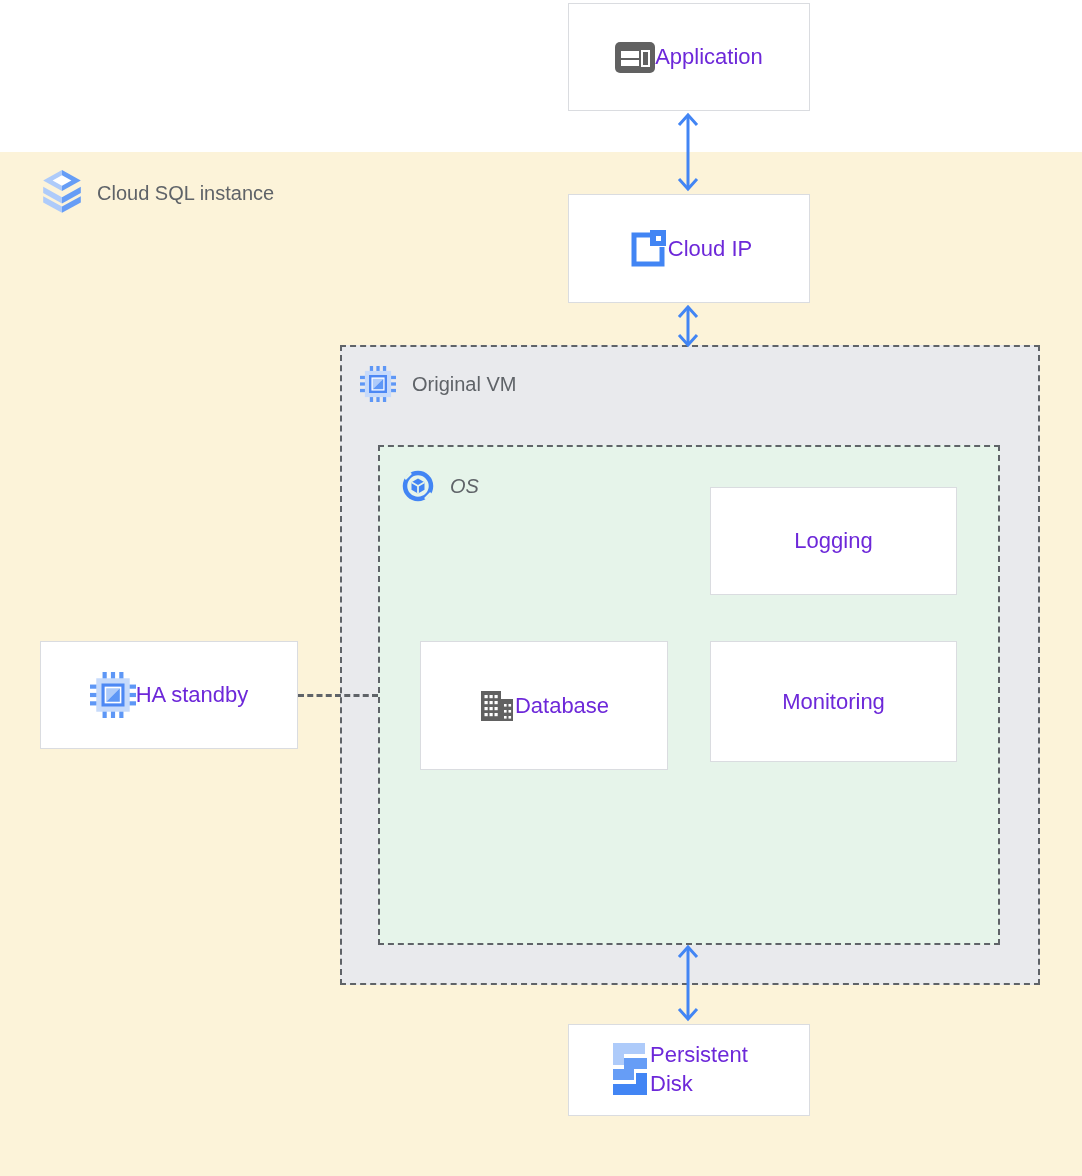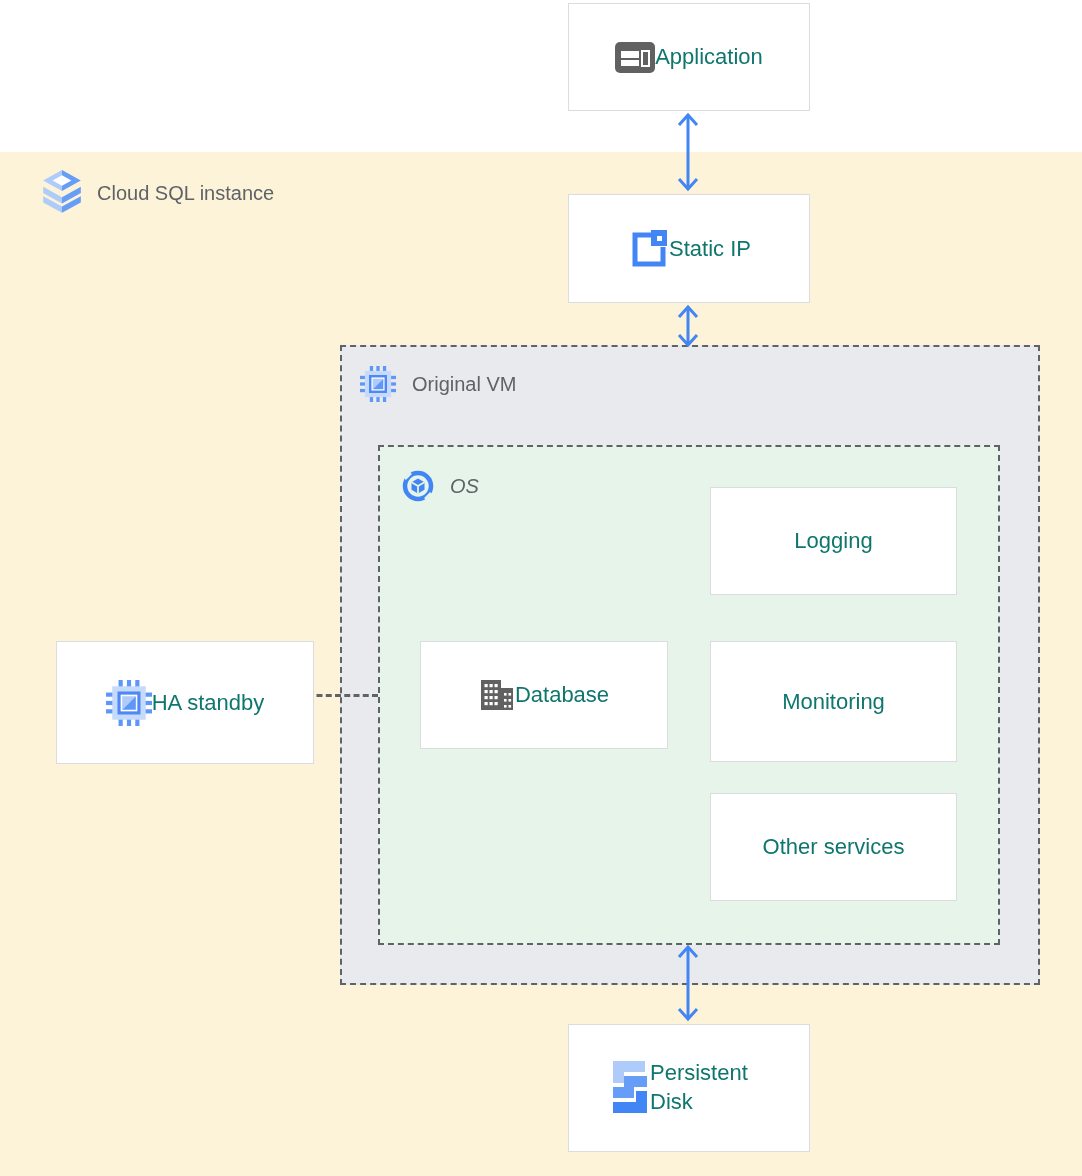--- a/index.html
+++ b/index.html
@@ -7,21 +7,21 @@
     position:relative;width:1082px;height:1176px;overflow:hidden;
     font-family:"Liberation Sans",sans-serif;background:#ffffff;
   }
   .band{position:absolute;left:0;top:152px;width:1082px;height:1024px;background:#FCF3D9;z-index:0;}
   .vm-box{position:absolute;left:340px;top:345px;width:700px;height:640px;background:#E9EAED;border:2px dashed #5F6368;box-sizing:border-box;z-index:1;}
   .os-box{position:absolute;left:378px;top:445px;width:622px;height:500px;background:#E6F4EA;border:2px dashed #5F6368;box-sizing:border-box;z-index:2;}
   .connector{position:absolute;left:298px;top:694px;width:80px;height:0;border-top:3px dashed #5F6368;z-index:2;}
   .node{
     position:absolute;background:#ffffff;border:1px solid #DADCE0;box-sizing:border-box;
     display:flex;align-items:center;justify-content:center;gap:0;
-    color:#0f766e;font-size:22px;z-index:3;
+    color:#6d28d9;font-size:22px;z-index:3;
   }
   .node .lbl{white-space:nowrap;}
   .node .lbl.wrap{white-space:normal;max-width:118px;line-height:1.3;}
   .group-label{position:absolute;display:flex;align-items:center;z-index:3;color:#5F6368;font-size:20px;}
   .group-label .lbl{margin-left:16px;}
   .arrow{position:absolute;z-index:3;}
   svg{display:block;}
 </style>
 </head>
 <body>
@@ -110,36 +110,36 @@
   </div>
 
   <div class="node" style="left:568px;top:194px;width:242px;height:109px;">
     <span>
       <svg width="42" height="42" viewBox="0 0 42 42">
         <polyline points="25,7 8,7 8,36 36,36 36,19" fill="none" stroke="#4285F4" stroke-width="5"></polyline>
         <rect x="24" y="2" width="16" height="16" fill="#4285F4"></rect>
         <rect x="30" y="8" width="5" height="5" fill="#ffffff"></rect>
       </svg>
     </span>
-    <span class="lbl">Static IP</span>
+    <span class="lbl">Cloud IP</span>
   </div>
 
   <div class="arrow" style="left:674px;top:305px;">
     <svg width="28" height="42" viewBox="0 0 28 42">
       <line x1="14" y1="3" x2="14" y2="39" stroke="#4285F4" stroke-width="3"></line>
       <path d="M5,12 L14,2 L23,12" fill="none" stroke="#4285F4" stroke-width="3"></path>
       <path d="M5,30 L14,40 L23,30" fill="none" stroke="#4285F4" stroke-width="3"></path>
     </svg>
   </div>
 
   <div class="node" style="left:710px;top:487px;width:247px;height:108px;align-items:center;">
     <span class="lbl">Logging</span>
   </div>
 
-  <div class="node" style="left:420px;top:641px;width:248px;height:108px;">
+  <div class="node" style="left:420px;top:641px;width:248px;height:129px;">
     <span>
       <svg width="36" height="36" viewBox="0 0 36 36">
         <rect x="2" y="3" width="20" height="30" fill="#616161"></rect>
         <rect x="22" y="11" width="12" height="22" fill="#616161"></rect>
         <g fill="#ffffff">
           <rect x="5.5" y="7" width="3.2" height="3.2"></rect>
             <rect x="10.5" y="7" width="3.2" height="3.2"></rect>
             <rect x="15.5" y="7" width="3.2" height="3.2"></rect>
           <rect x="5.5" y="13" width="3.2" height="3.2"></rect>
             <rect x="10.5" y="13" width="3.2" height="3.2"></rect>
@@ -159,25 +159,22 @@
         </g>
       </svg>
     </span>
     <span class="lbl">Database</span>
   </div>
 
   <div class="node" style="left:710px;top:641px;width:247px;height:121px;">
     <span class="lbl">Monitoring</span>
   </div>
 
-  <div class="node" style="left:710px;top:793px;width:247px;height:108px;">
-    <span class="lbl">Other services</span>
-  </div>
-
-  <div class="node" style="left:56px;top:641px;width:258px;height:123px;">
+
+  <div class="node" style="left:40px;top:641px;width:258px;height:108px;">
     <span>
       <svg width="46" height="46" viewBox="0 0 44 44">
         <g fill="#5E97F6">
           <rect x="12" y="0" width="4" height="7"></rect>
             <rect x="20" y="0" width="4" height="7"></rect>
             <rect x="28" y="0" width="4" height="7"></rect>
           <rect x="12" y="37" width="4" height="7"></rect>
             <rect x="20" y="37" width="4" height="7"></rect>
             <rect x="28" y="37" width="4" height="7"></rect>
           <rect x="0" y="12" width="7" height="4"></rect>
@@ -198,21 +195,21 @@
   </div>
 
   <div class="arrow" style="left:674px;top:944px;">
     <svg width="28" height="78" viewBox="0 0 28 78">
       <line x1="14" y1="4" x2="14" y2="74" stroke="#4285F4" stroke-width="3"></line>
       <path d="M5,13 L14,3 L23,13" fill="none" stroke="#4285F4" stroke-width="3"></path>
       <path d="M5,65 L14,75 L23,65" fill="none" stroke="#4285F4" stroke-width="3"></path>
     </svg>
   </div>
 
-  <div class="node" style="left:568px;top:1024px;width:242px;height:128px;">
+  <div class="node" style="left:568px;top:1024px;width:242px;height:92px;">
     <span>
       <svg width="40" height="54" viewBox="0 0 38 54">
         <path d="M2,0 h32 v11 h-21 v11 h-11 z" fill="#AECBFA"></path>
         <path d="M36,15 v11 h-13 v11 h-21 v-11 h11 v-11 z" fill="#669DF6"></path>
         <path d="M36,30 v22 h-34 v-11 h23 v-11 z" fill="#4285F4"></path>
       </svg>
     </span>
     <span class="lbl wrap">Persistent Disk</span>
   </div>
 

